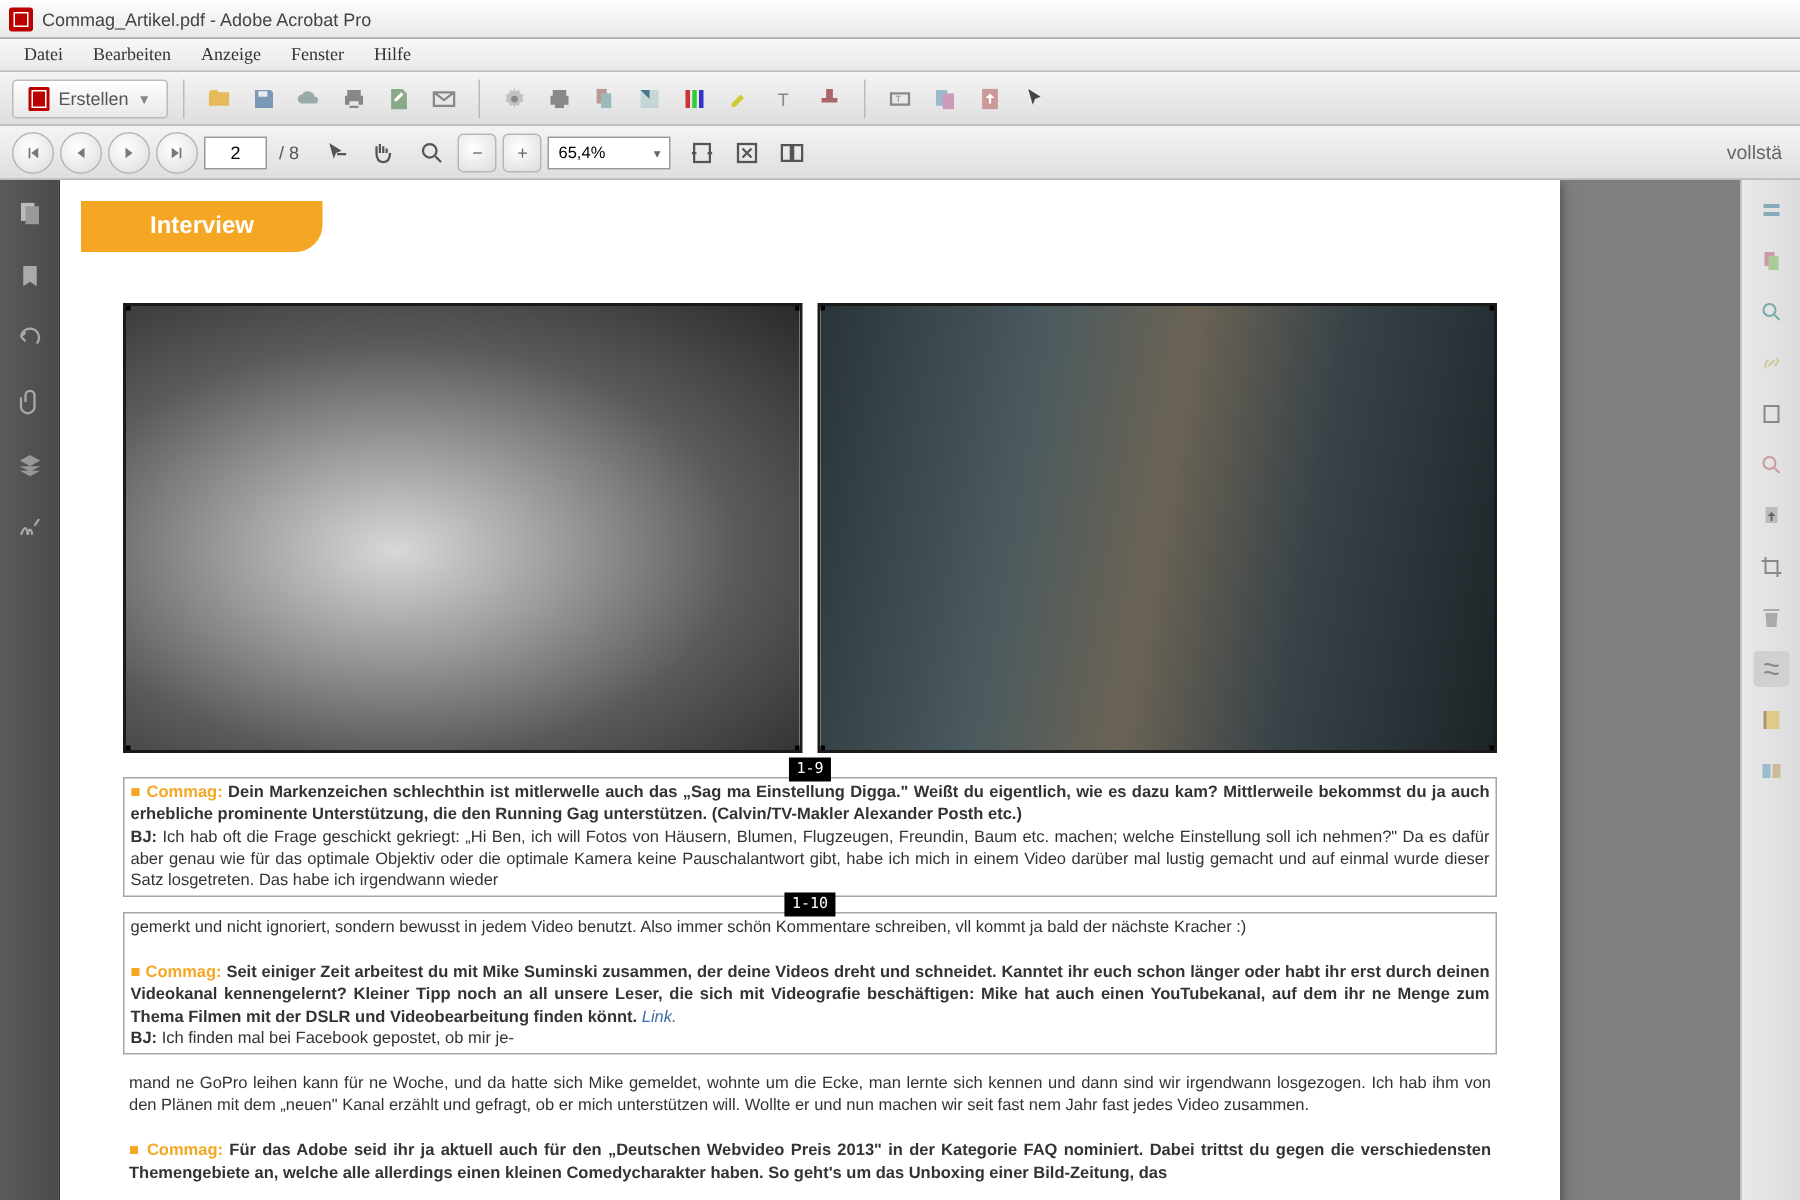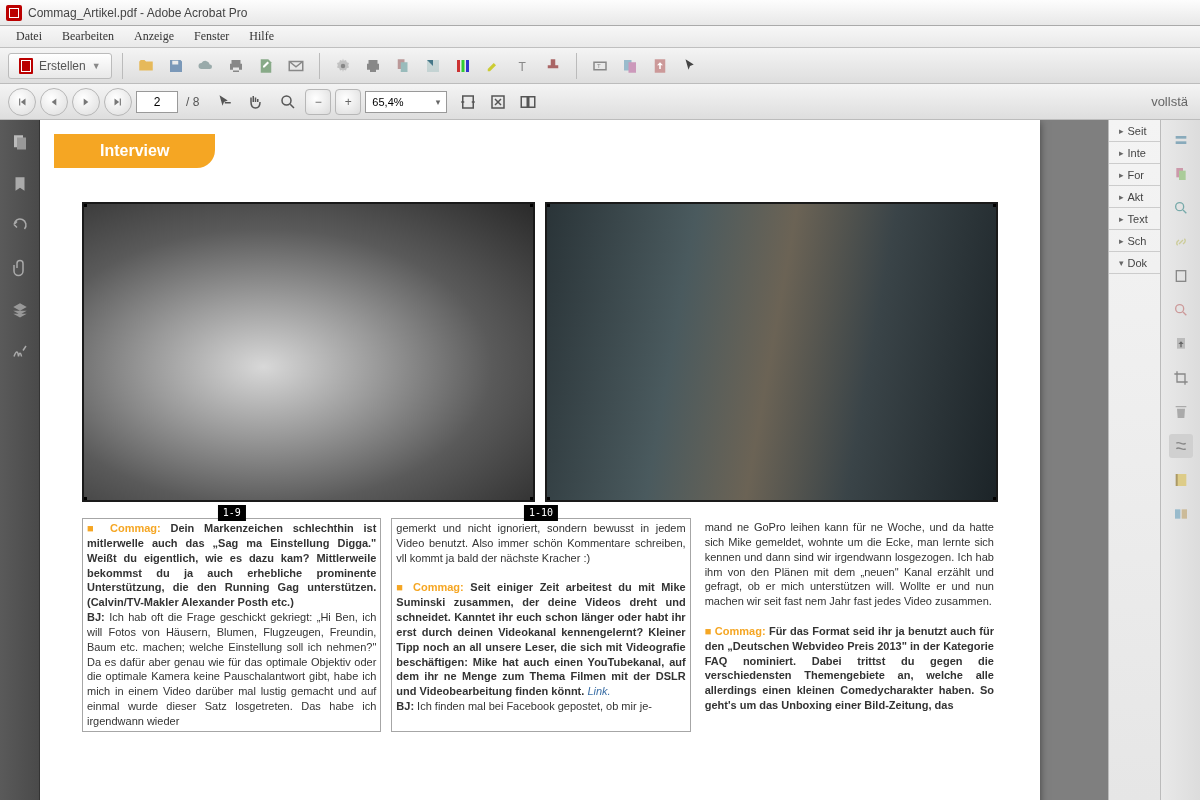--- a/index.html
+++ b/index.html
@@ -38,21 +38,21 @@
 .page { width: 1000px; background: #fff; box-shadow: 0 2px 8px rgba(0,0,0,.5); margin-top:0; position:relative; height:760px;}
 .tab-interview { position:absolute; top:14px; left:14px; background:#f5a623; color:#fff; font-weight:bold; font-size:16px; padding:8px 46px 8px 46px; border-radius: 0 0 18px 0;}
 .images-row { position:absolute; top:82px; left:42px; right:42px; display:flex; gap:10px;}
 .pimg { flex:1; height:300px; border:2px solid #1a1a1a; position:relative; overflow:hidden;}
 .imgtag { position:absolute; background:#000; color:#fff; font-size:10px; padding:1px 5px; font-family:monospace;}
 .img1 { top:-14px; left:218px; }
 .img2 { top:-14px; left:218px; }
 .pimg .bw { width:100%; height:100%; background: radial-gradient(ellipse at 40% 55%, #d8d8d8 0%, #9a9a9a 30%, #5a5a5a 60%, #2a2a2a 100%); filter: grayscale(1);}
 .pimg .bar { width:100%; height:100%; background: linear-gradient(100deg,#2a3438 0%, #4a5a5e 30%, #6b6355 50%, #3a4448 70%, #1c2428 100%);}
 .handle{position:absolute;width:6px;height:6px;background:#000;}
-.cols { position:absolute; top:398px; left:42px; right:42px; display:flex; gap:10px; font-size:11px; color:#333;}
+.cols { position:absolute; top:398px; left:42px; right:42px; display:flex; gap:10px; font-size:11px; color:#333;flex-direction:column;}
 .col { flex:1; text-align:justify; line-height:1.35; border:1px solid rgba(0,0,0,.35); padding:2px 4px; position:relative;}
 .col .coltag{position:absolute; top:-14px; left:50%; transform:translateX(-50%); background:#000; color:#fff; font-size:10px; padding:1px 5px; font-family:monospace;}
 .mbrand { color:#f5a623; font-weight:bold; }
 .bold { font-weight:bold; color:#333;}
 .linkc { color:#3a6ea5; font-style:italic;}
 svg { fill: currentColor; }
 </style>
 </head>
 <body>
 
@@ -316,36 +316,27 @@
         </div>
         <div class="col">
           <div class="coltag">1-10</div>
           <span>gemerkt und nicht ignoriert, sondern bewusst in jedem Video benutzt. Also immer schön Kommentare schreiben, vll kommt ja bald der nächste Kracher :)</span><br><br>
           <span style="color:#f5a623">■ </span><span class="mbrand">Commag:</span> <span class="bold">Seit einiger Zeit arbeitest du mit Mike</span>
           <span class="bold">Suminski zusammen, der deine Videos dreht und schneidet. Kanntet ihr euch schon länger oder habt ihr erst durch deinen Videokanal kennengelernt? Kleiner Tipp noch an all unsere Leser, die sich mit Videografie beschäftigen: Mike hat auch einen YouTubekanal, auf dem ihr ne Menge zum Thema Filmen mit der DSLR und Videobearbeitung finden könnt. </span><span class="linkc">Link.</span><br>
           <span class="bold">BJ:</span><span> Ich finden mal bei Facebook gepostet, ob mir je-</span>
         </div>
         <div class="col" style="border:none;">
           <span>mand ne GoPro leihen kann für ne Woche, und da hatte sich Mike gemeldet, wohnte um die Ecke, man lernte sich kennen und dann sind wir irgendwann losgezogen. Ich hab ihm von den Plänen mit dem „neuen" Kanal erzählt und gefragt, ob er mich unterstützen will. Wollte er und nun machen wir seit fast nem Jahr fast jedes Video zusammen.</span><br><br>
-          <span style="color:#f5a623">■ </span><span class="mbrand">Commag:</span> <span class="bold">Für das Format seid ihr ja benutzt auch</span>
+          <span style="color:#f5a623">■ </span><span class="mbrand">Commag:</span> <span class="bold">Für das Adobe seid ihr ja aktuell auch</span>
           <span class="bold">für den „Deutschen Webvideo Preis 2013" in der Kategorie FAQ nominiert. Dabei trittst du gegen die verschiedensten Themengebiete an, welche alle allerdings einen kleinen Comedycharakter haben. So geht's um das Unboxing einer Bild-Zeitung, das</span>
         </div>
       </div>
     </div>
   </div>
 
-  <div class="rightpane">
-    <div class="rhead">Seit</div>
-    <div class="rhead">Inte</div>
-    <div class="rhead">For</div>
-    <div class="rhead">Akt</div>
-    <div class="rhead">Text</div>
-    <div class="rhead">Sch</div>
-    <div class="rhead open">Dok</div>
-  </div>
 
   <div class="sidebar-right">
     <div class="ritem">
         <svg viewBox="0 0 24 24">
           <rect x="4" y="6" width="16" height="4" fill="#8ab"></rect>
           <rect x="4" y="14" width="16" height="4" fill="#8ab"></rect>
         </svg>
       </div>
     <div class="ritem">
         <svg viewBox="0 0 24 24">

